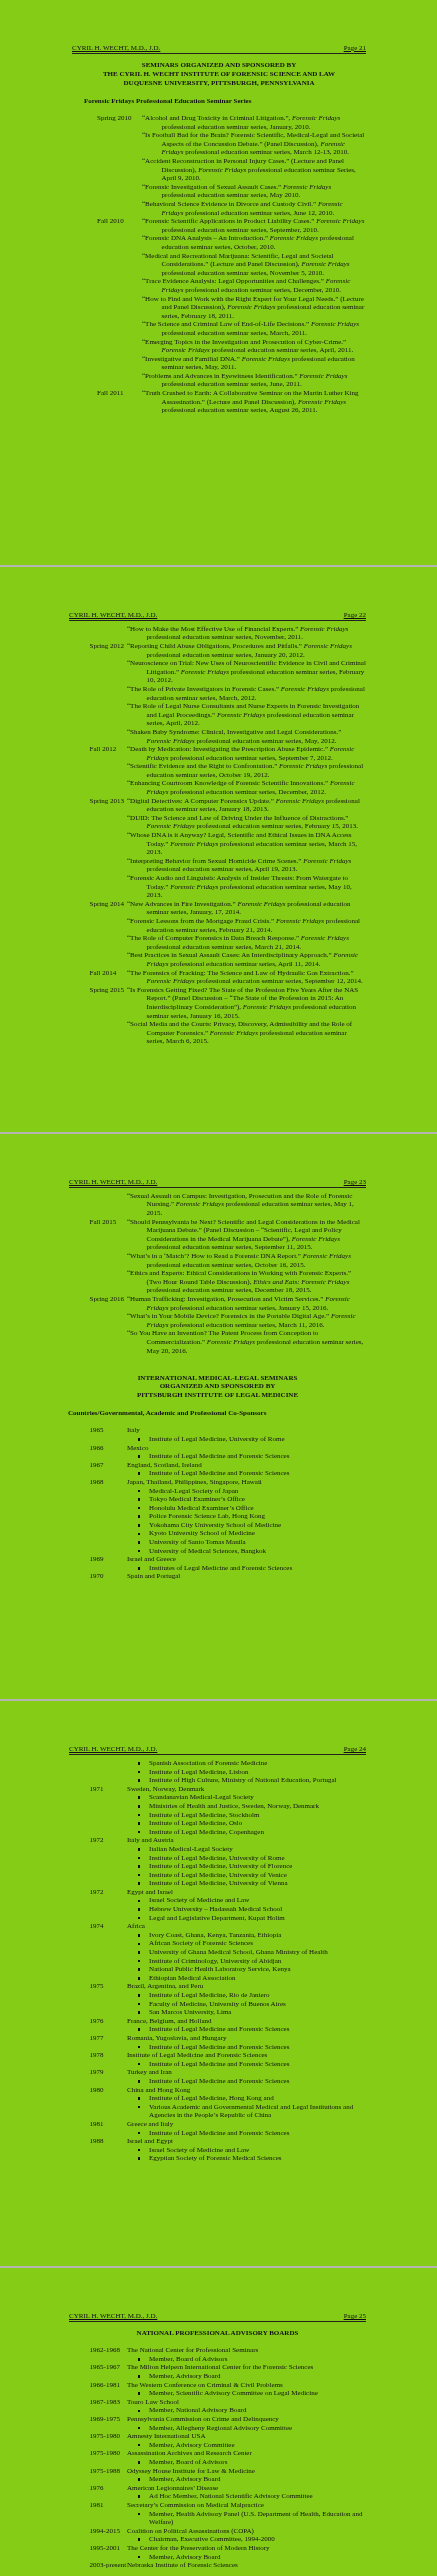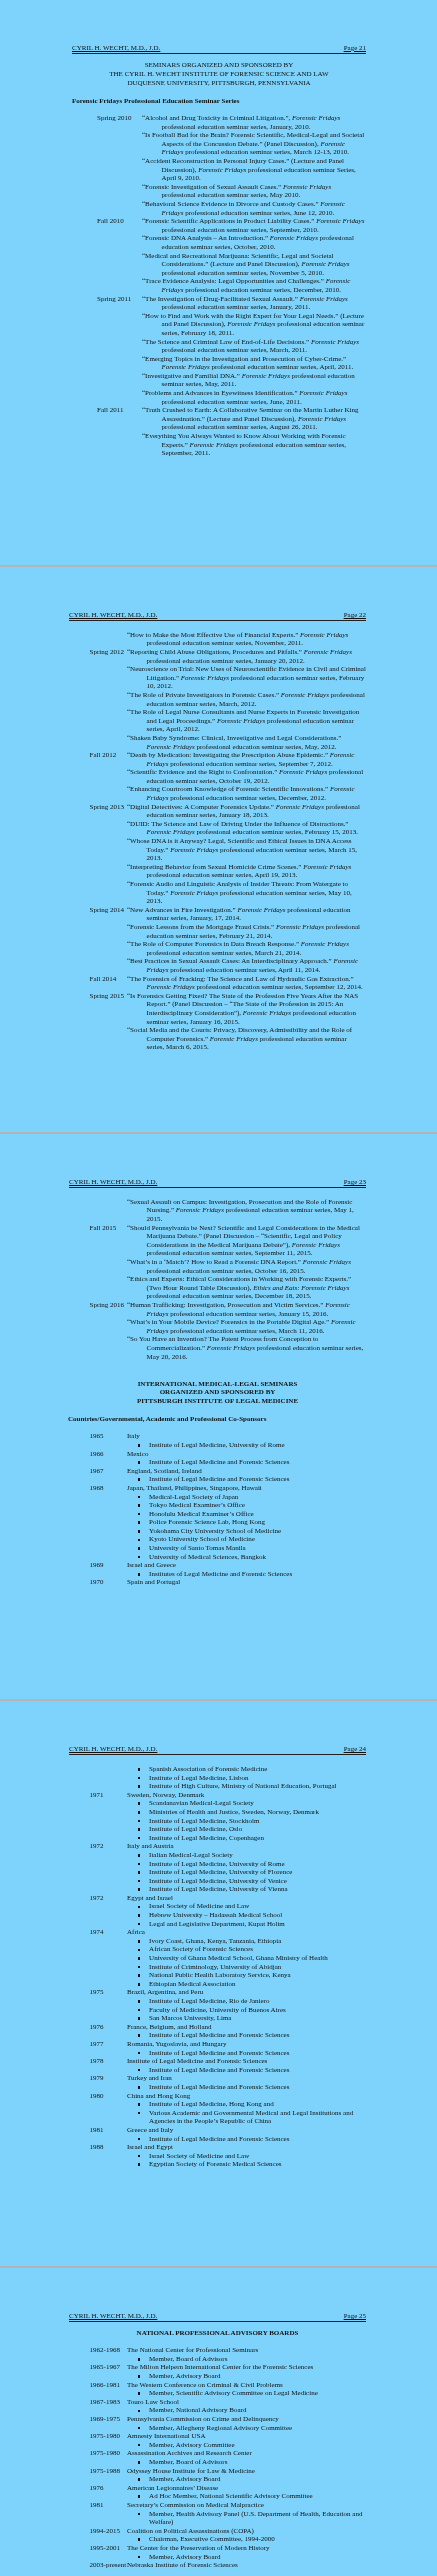--- a/index.html
+++ b/index.html
@@ -1,27 +1,27 @@
 <!DOCTYPE html>
 <html style="font-size:8.2px"><head>
 <meta charset="utf-8">
 <style>
   html, body { margin: 0; padding: 0; background: #ffffff; }
   body { width: 438px; font-family: "Liberation Serif", "DejaVu Serif", serif; color: #111; }
-  .page { position: relative; width: 438px; height: 565px; background: #7dd3fc; overflow: hidden; }
+  .page { position: relative; width: 438px; height: 565px; background: #84cc16; overflow: hidden; }
   .sep { height: 2.1px; background: #b4b4b4; width: 438px; }
   .page-inner { position: absolute; top: 45px; left: 69px; width: 297px; }
   .page.p21 .page-inner { left: 72px; width: 294px; }
   .running-head { display: flex; justify-content: space-between; align-items: flex-end;
     border-bottom: 0.8px solid #222; font-size: 7px; line-height: 7.7px; padding-bottom: 0; }
   .running-head span { text-decoration: underline; }
-  .title-block { text-align: center; font-weight: normal; font-size: 7px; line-height: 8.8px; margin-top: 7.7px; }
-  .section-sub { font-weight: bold; font-size: 7px; margin-top: 9.3px; line-height: 8.8px; }
+  .title-block { text-align: center; font-weight: bold; font-size: 7px; line-height: 8.8px; margin-top: 7.7px; }
+  .section-sub { font-weight: bold; font-size: 7px; margin-top: 9.3px; line-height: 8.8px; margin-left: 12px; }
   .rows { margin-top: 8.2px; font-size: 7px; line-height: 8.6px; }
-  .rows.tight { margin-top: 10px; }
+  .rows.tight { margin-top: 4px; }
   .row { display: flex; }
   .row .date { width: 58px; flex: none; padding-left: 20.6px; box-sizing: border-box; }
   .p21 .row .date { width: 70px; padding-left: 25px; }
   .row .body { flex: 1; }
   .entry { padding-left: 19.6px; text-indent: -19.6px; }
   .entry i { font-style: italic; }
   .org { }
   ul.bul { list-style: none; margin: 0; padding: 0 0 0 11.3px; }
   ul.bul li { position: relative; padding-left: 10.8px; }
   ul.bul li::before { content: ""; position: absolute; left: 0; top: 3.1px; width: 2.1px; height: 2.6px; background: #111; }
@@ -57,43 +57,39 @@
         <div class="row">
           <div class="date"></div>
           <div class="body entry"><span>“Accident Reconstruction in Personal Injury Cases.” (Lecture and Panel Discussion),</span> <i>Forensic Fridays</i> <span>professional education seminar Series, April 9, 2010.</span></div>
         </div>
         <div class="row">
           <div class="date"></div>
           <div class="body entry"><span>“Forensic Investigation of Sexual Assault Cases.”</span> <i>Forensic Fridays</i> <span>professional education seminar series, May 2010.</span></div>
         </div>
         <div class="row">
           <div class="date"></div>
-          <div class="body entry"><span>“Behavioral Science Evidence in Divorce and Custody Cases.”</span> <i>Forensic Fridays</i> <span>professional education seminar series, June 12, 2010.</span></div>
+          <div class="body entry"><span>“Behavioral Science Evidence in Divorce and Custody Civil.”</span> <i>Forensic Fridays</i> <span>professional education seminar series, June 12, 2010.</span></div>
         </div>
         <div class="row">
           <div class="date">Fall 2010</div>
           <div class="body entry"><span>“Forensic Scientific Applications in Product Liability Cases.”</span> <i>Forensic Fridays</i> <span>professional education seminar series, September, 2010.</span></div>
         </div>
         <div class="row">
           <div class="date"></div>
           <div class="body entry"><span>“Forensic DNA Analysis – An Introduction.”</span> <i>Forensic Fridays</i> <span>professional education seminar series, October, 2010.</span></div>
         </div>
         <div class="row">
           <div class="date"></div>
           <div class="body entry"><span>“Medical and Recreational Marijuana: Scientific, Legal and Societal Considerations.” (Lecture and Panel Discussion),</span> <i>Forensic Fridays</i> <span>professional education seminar series, November 5, 2010.</span></div>
         </div>
         <div class="row">
           <div class="date"></div>
           <div class="body entry"><span>“Trace Evidence Analysis: Legal Opportunities and Challenges.”</span> <i>Forensic Fridays</i> <span>professional education seminar series, December, 2010.</span></div>
         </div>
         <div class="row">
-          <div class="date">Spring 2011</div>
-          <div class="body entry"><span>“The Investigation of Drug-Facilitated Sexual Assault.”</span> <i>Forensic Fridays</i> <span>professional education seminar series, January, 2011.</span></div>
-        </div>
-        <div class="row">
           <div class="date"></div>
           <div class="body entry"><span>“How to Find and Work with the Right Expert for Your Legal Needs.” (Lecture and Panel Discussion),</span> <i>Forensic Fridays</i> <span>professional education seminar series, February 18, 2011.</span></div>
         </div>
         <div class="row">
           <div class="date"></div>
           <div class="body entry"><span>“The Science and Criminal Law of End-of-Life Decisions.”</span> <i>Forensic Fridays</i> <span>professional education seminar series, March, 2011.</span></div>
         </div>
         <div class="row">
           <div class="date"></div>
           <div class="body entry"><span>“Emerging Topics in the Investigation and Prosecution of Cyber-Crime.”</span> <i>Forensic Fridays</i> <span>professional education seminar series, April, 2011.</span></div>
@@ -105,21 +101,20 @@
         <div class="row">
           <div class="date"></div>
           <div class="body entry"><span>“Problems and Advances in Eyewitness Identification.”</span> <i>Forensic Fridays</i> <span>professional education seminar series, June, 2011.</span></div>
         </div>
         <div class="row">
           <div class="date">Fall 2011</div>
           <div class="body entry"><span>“Truth Crushed to Earth: A Collaborative Seminar on the Martin Luther King Assassination.” (Lecture and Panel Discussion),</span> <i>Forensic Fridays</i> <span>professional education seminar series, August 26, 2011.</span></div>
         </div>
         <div class="row">
           <div class="date"></div>
-          <div class="body entry"><span>“Everything You Always Wanted to Know About Working with Forensic Experts.”</span> <i>Forensic Fridays</i> <span>professional education seminar series, September, 2011.</span></div>
         </div>
       </div>
   </div>
 </div>
 <div class="sep"></div>
 
 <div class="page p22">
   <div class="page-inner">
     <div class="running-head">
       <span>CYRIL H. WECHT, M.D., J.D.</span>

